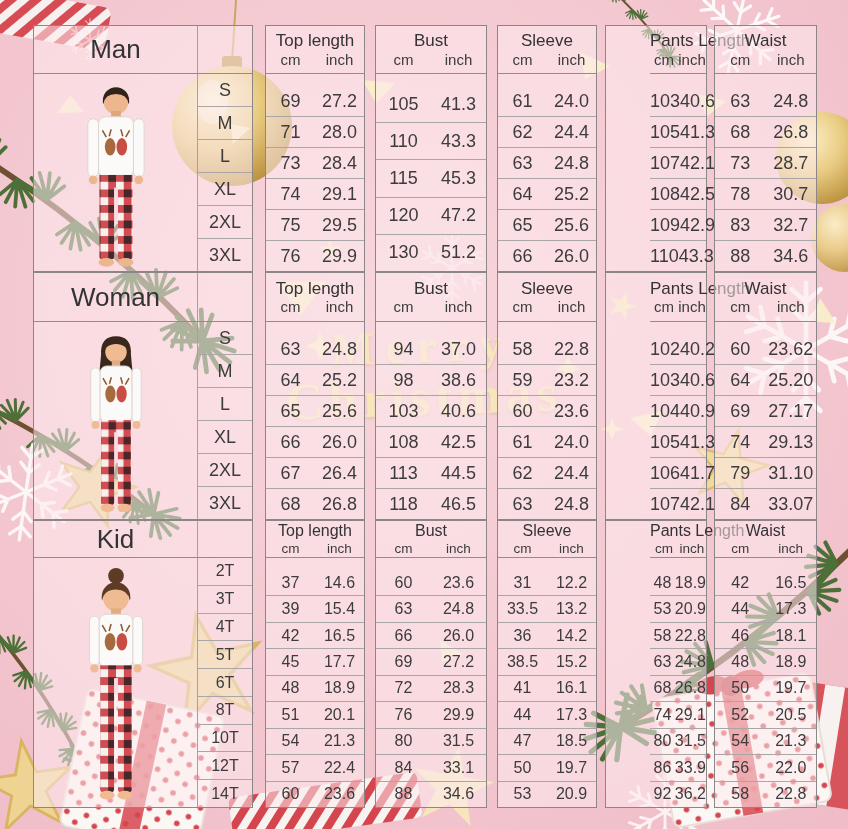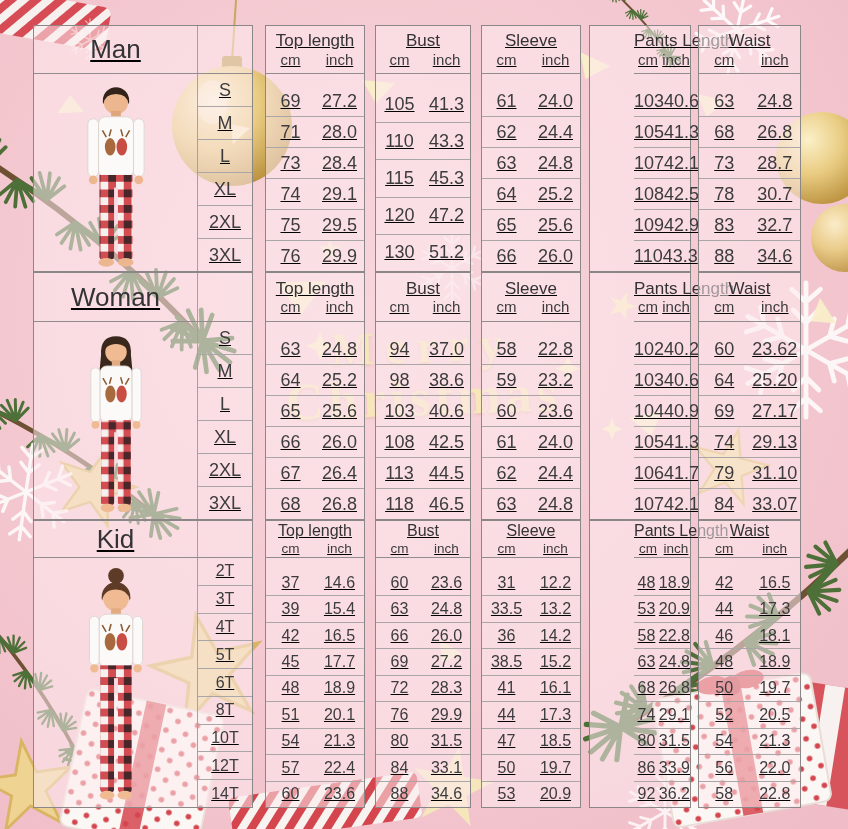--- a/index.html
+++ b/index.html
@@ -11,37 +11,37 @@
   .decor{position:absolute;left:0;top:0;z-index:1;}
   .watermark{
     position:absolute;left:218px;top:324px;width:410px;z-index:2;text-align:center;
     color:#f6e6ba;font-family:"Liberation Serif","DejaVu Serif",serif;font-weight:bold;
     transform:rotate(-2deg);line-height:1.02;text-shadow:0 2px 3px rgba(214,170,140,.35);
     pointer-events:none;
   }
   .wm1{font-size:46px;letter-spacing:11px;display:block;}
   .wm2{font-size:52px;letter-spacing:5px;display:block;}
   .chart{position:absolute;left:33px;top:25px;width:784px;height:783px;z-index:3;display:flex;flex-direction:column;}
-  .sec{display:flex;align-items:stretch;text-decoration:underline;}
+  .sec{display:flex;align-items:stretch;}
   .sec-man  {height:247px;--hh:47px;--fsv:18px;--fss:18px;--fst:17px;--fsu:15px;}
   .sec-woman{height:248px;--hh:48px;--fsv:18px;--fss:18px;--fst:17px;--fsu:15px;}
   .sec-kid  {height:288px;--hh:36px;--fsv:16px;--fss:16px;--fst:16px;--fsu:13.5px;}
   .box{box-sizing:border-box;border:1px solid #8b8789;background:rgba(253,235,239,0.55);display:flex;flex-direction:column;}
   .lbox{width:220px;}
   .lb-head{height:var(--hh);flex:none;display:flex;border-bottom:1px solid #918d8f;}
   .lb-label{width:163px;display:flex;align-items:center;justify-content:center;font-size:26px;color:#333235;}
   .lb-corner{flex:1;border-left:1px solid #a5a1a3;}
   .lb-body{flex:1;display:flex;min-height:0;}
   .fig-cell{width:163px;position:relative;display:flex;align-items:flex-end;justify-content:center;overflow:hidden;}
   .size-col{flex:1;border-left:1px solid #a5a1a3;display:flex;flex-direction:column;}
   .size-cell{flex:1;display:flex;align-items:center;justify-content:center;font-size:var(--fss);color:#3c3b3d;}
   .size-cell + .size-cell{border-top:1px solid #aaa6a8;}
   .gbox{display:flex;flex-direction:column;gap:12px;}
   .g0{width:100px;margin-left:12px;}
-  .g1{width:96px; margin-left:10px;}
+  .g1{width:112px; margin-left:10px;}
   .g2{width:100px;margin-left:10px;}
   .g3{width:102px;margin-left:8px;padding-left:44px;}
   .g4{width:103px;margin-left:7px;}
   .gb-head{height:var(--hh);flex:none;display:flex;flex-direction:column;justify-content:center;border-bottom:1px solid #918d8f;}
   .gb-title{text-align:center;font-size:var(--fst);color:#333235;line-height:1.15;white-space:nowrap;}
   .gb-units{display:flex;}
   .gb-units span{flex:1;text-align:center;font-size:var(--fsu);color:#3c3b3d;}
   .gb-body{flex:1;display:flex;flex-direction:column;min-height:0;}
   .gb-row{flex:1;display:flex;align-items:center;}
   .gb-row + .gb-row{border-top:1px solid #aaa6a8;}

